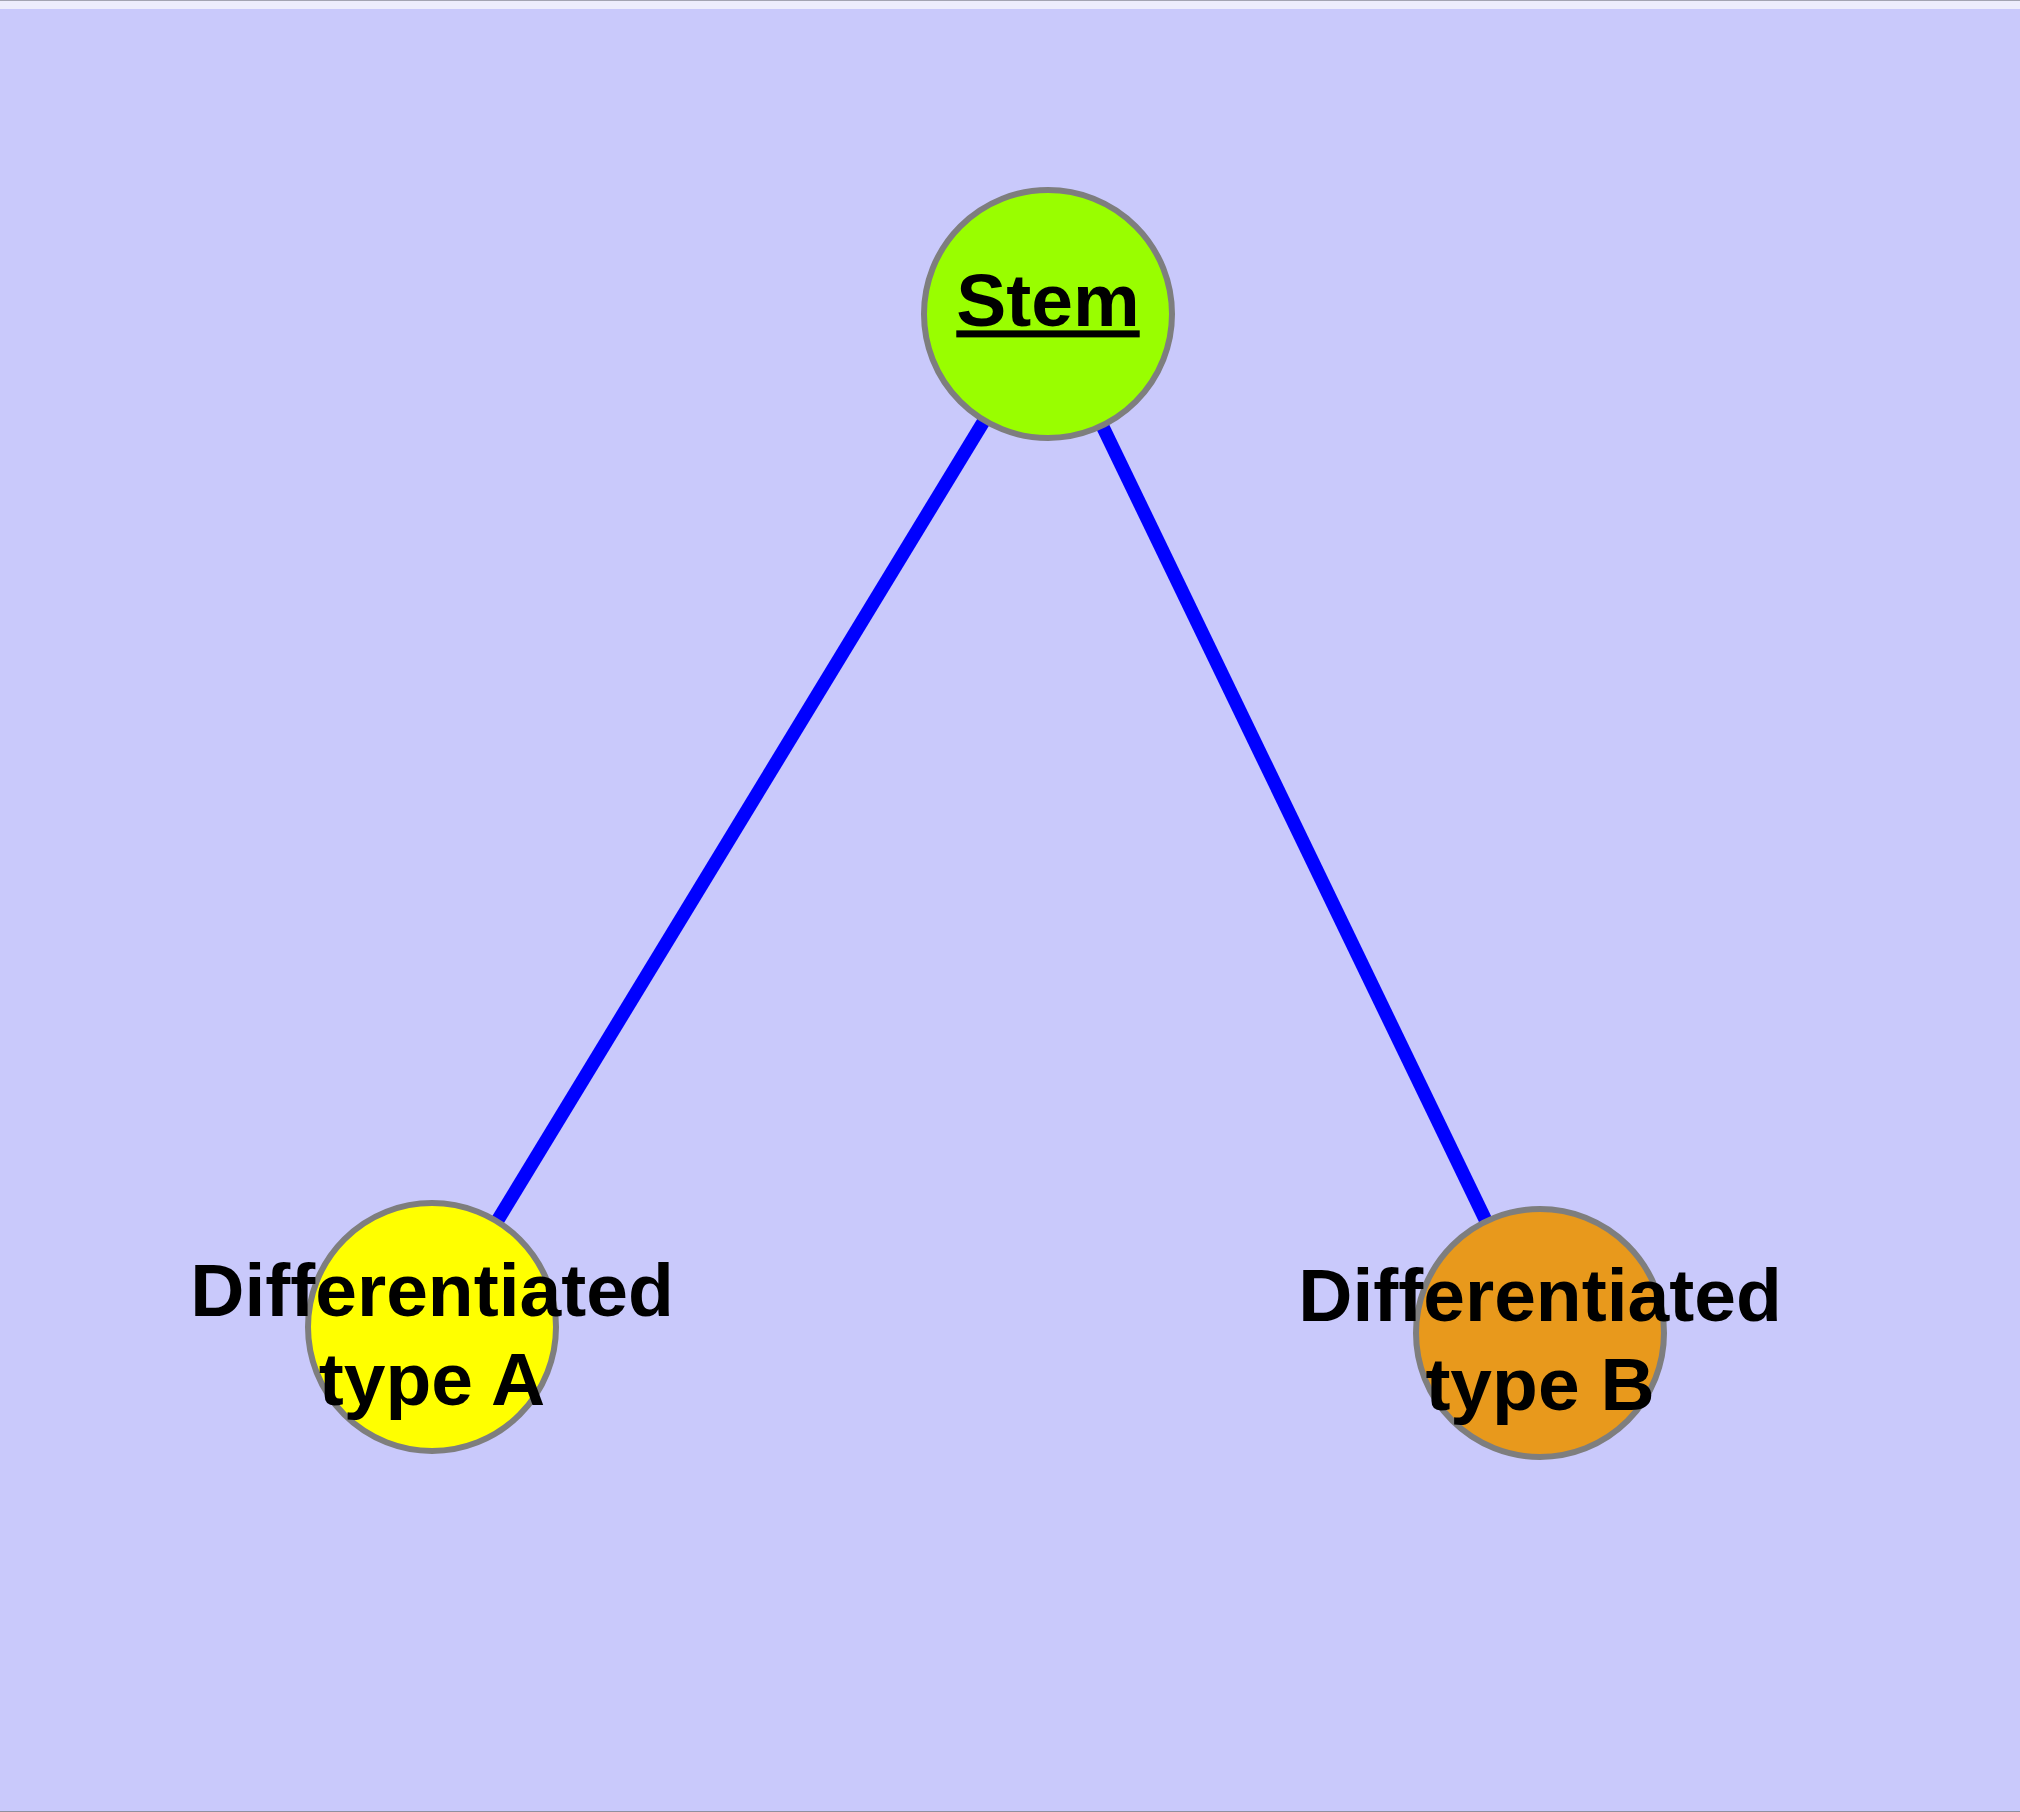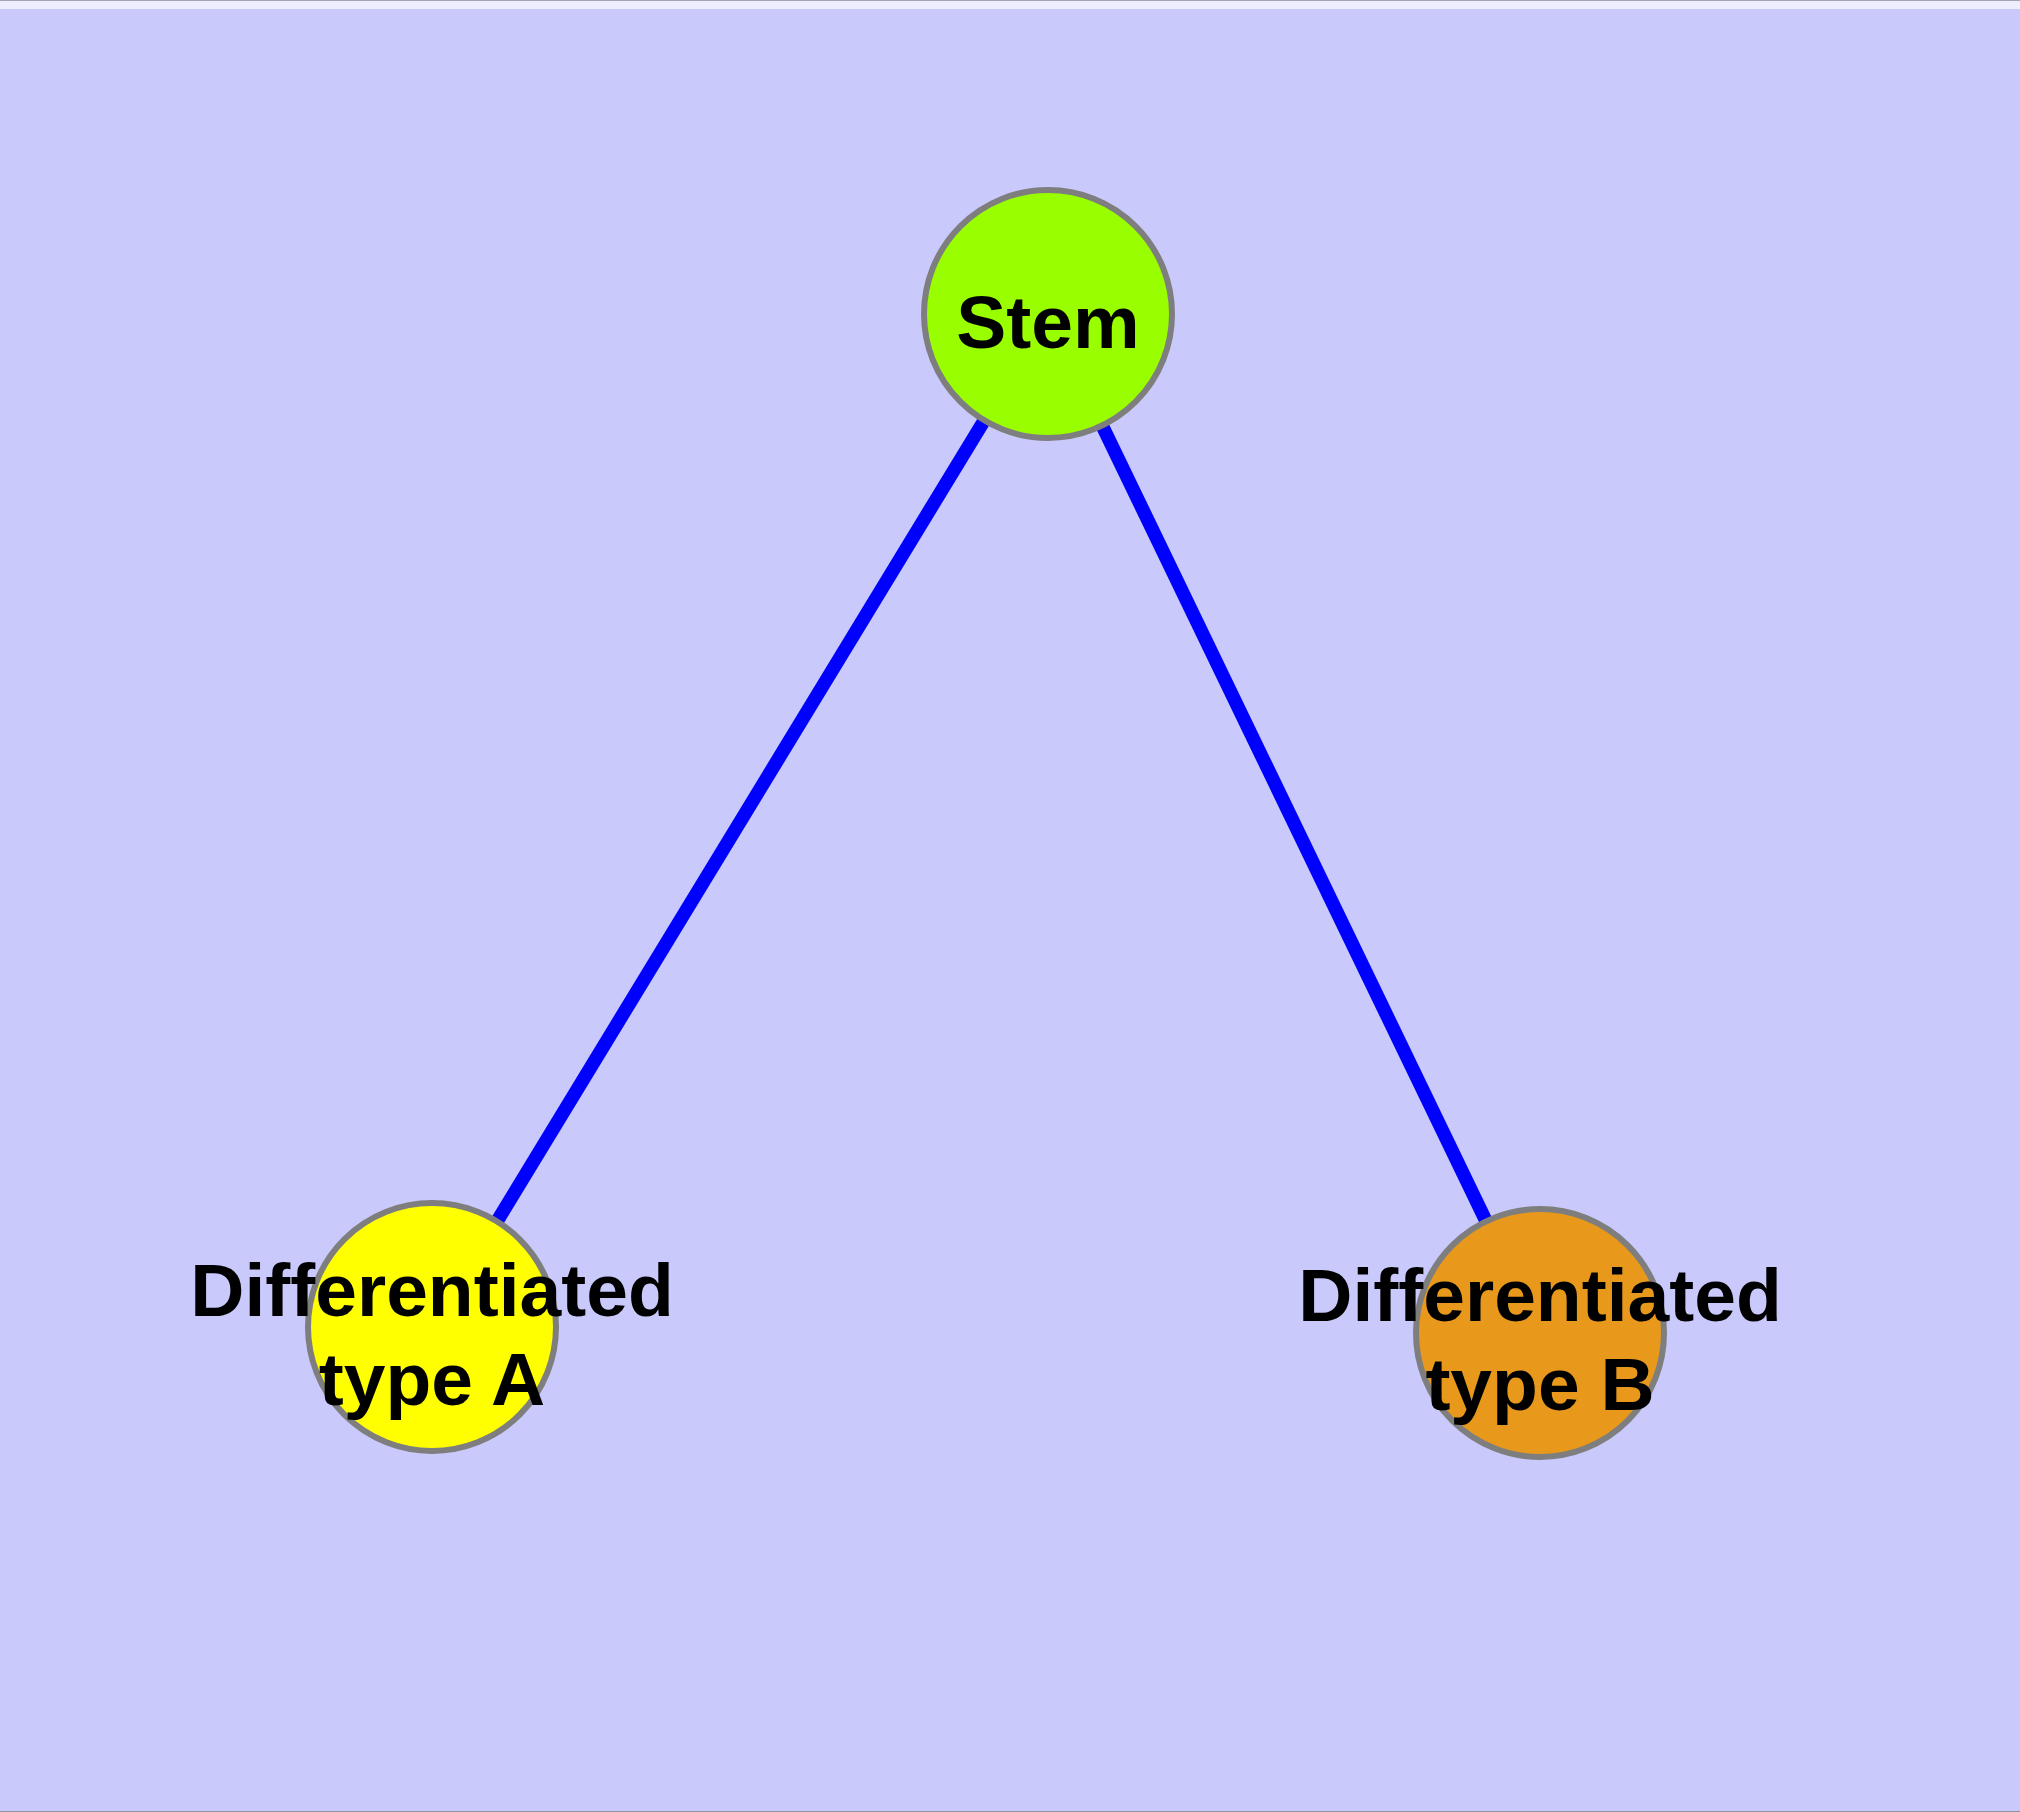--- a/index.html
+++ b/index.html
@@ -51,21 +51,21 @@
     position: absolute;
     transform: translate(-50%, -50%);
     color: #000000;
     font-weight: bold;
     font-size: 75px;
     line-height: 1.19;
     text-align: center;
     white-space: pre-line;
     letter-spacing: 0px;
   }
-  .label-stem   { left: 1048px; top: 322px;  }
+  .label-stem   { left: 1048px; top: 300px; text-decoration: underline;  }
   .label-type-a { left: 432px;  top: 1334px; }
   .label-type-b { left: 1540px; top: 1339px; }
 </style>
 </head>
 <body>
 
 <div class="canvas" style="background-color: rgb(201, 201, 251);">
 
   <div class="top-strip"></div>
 

